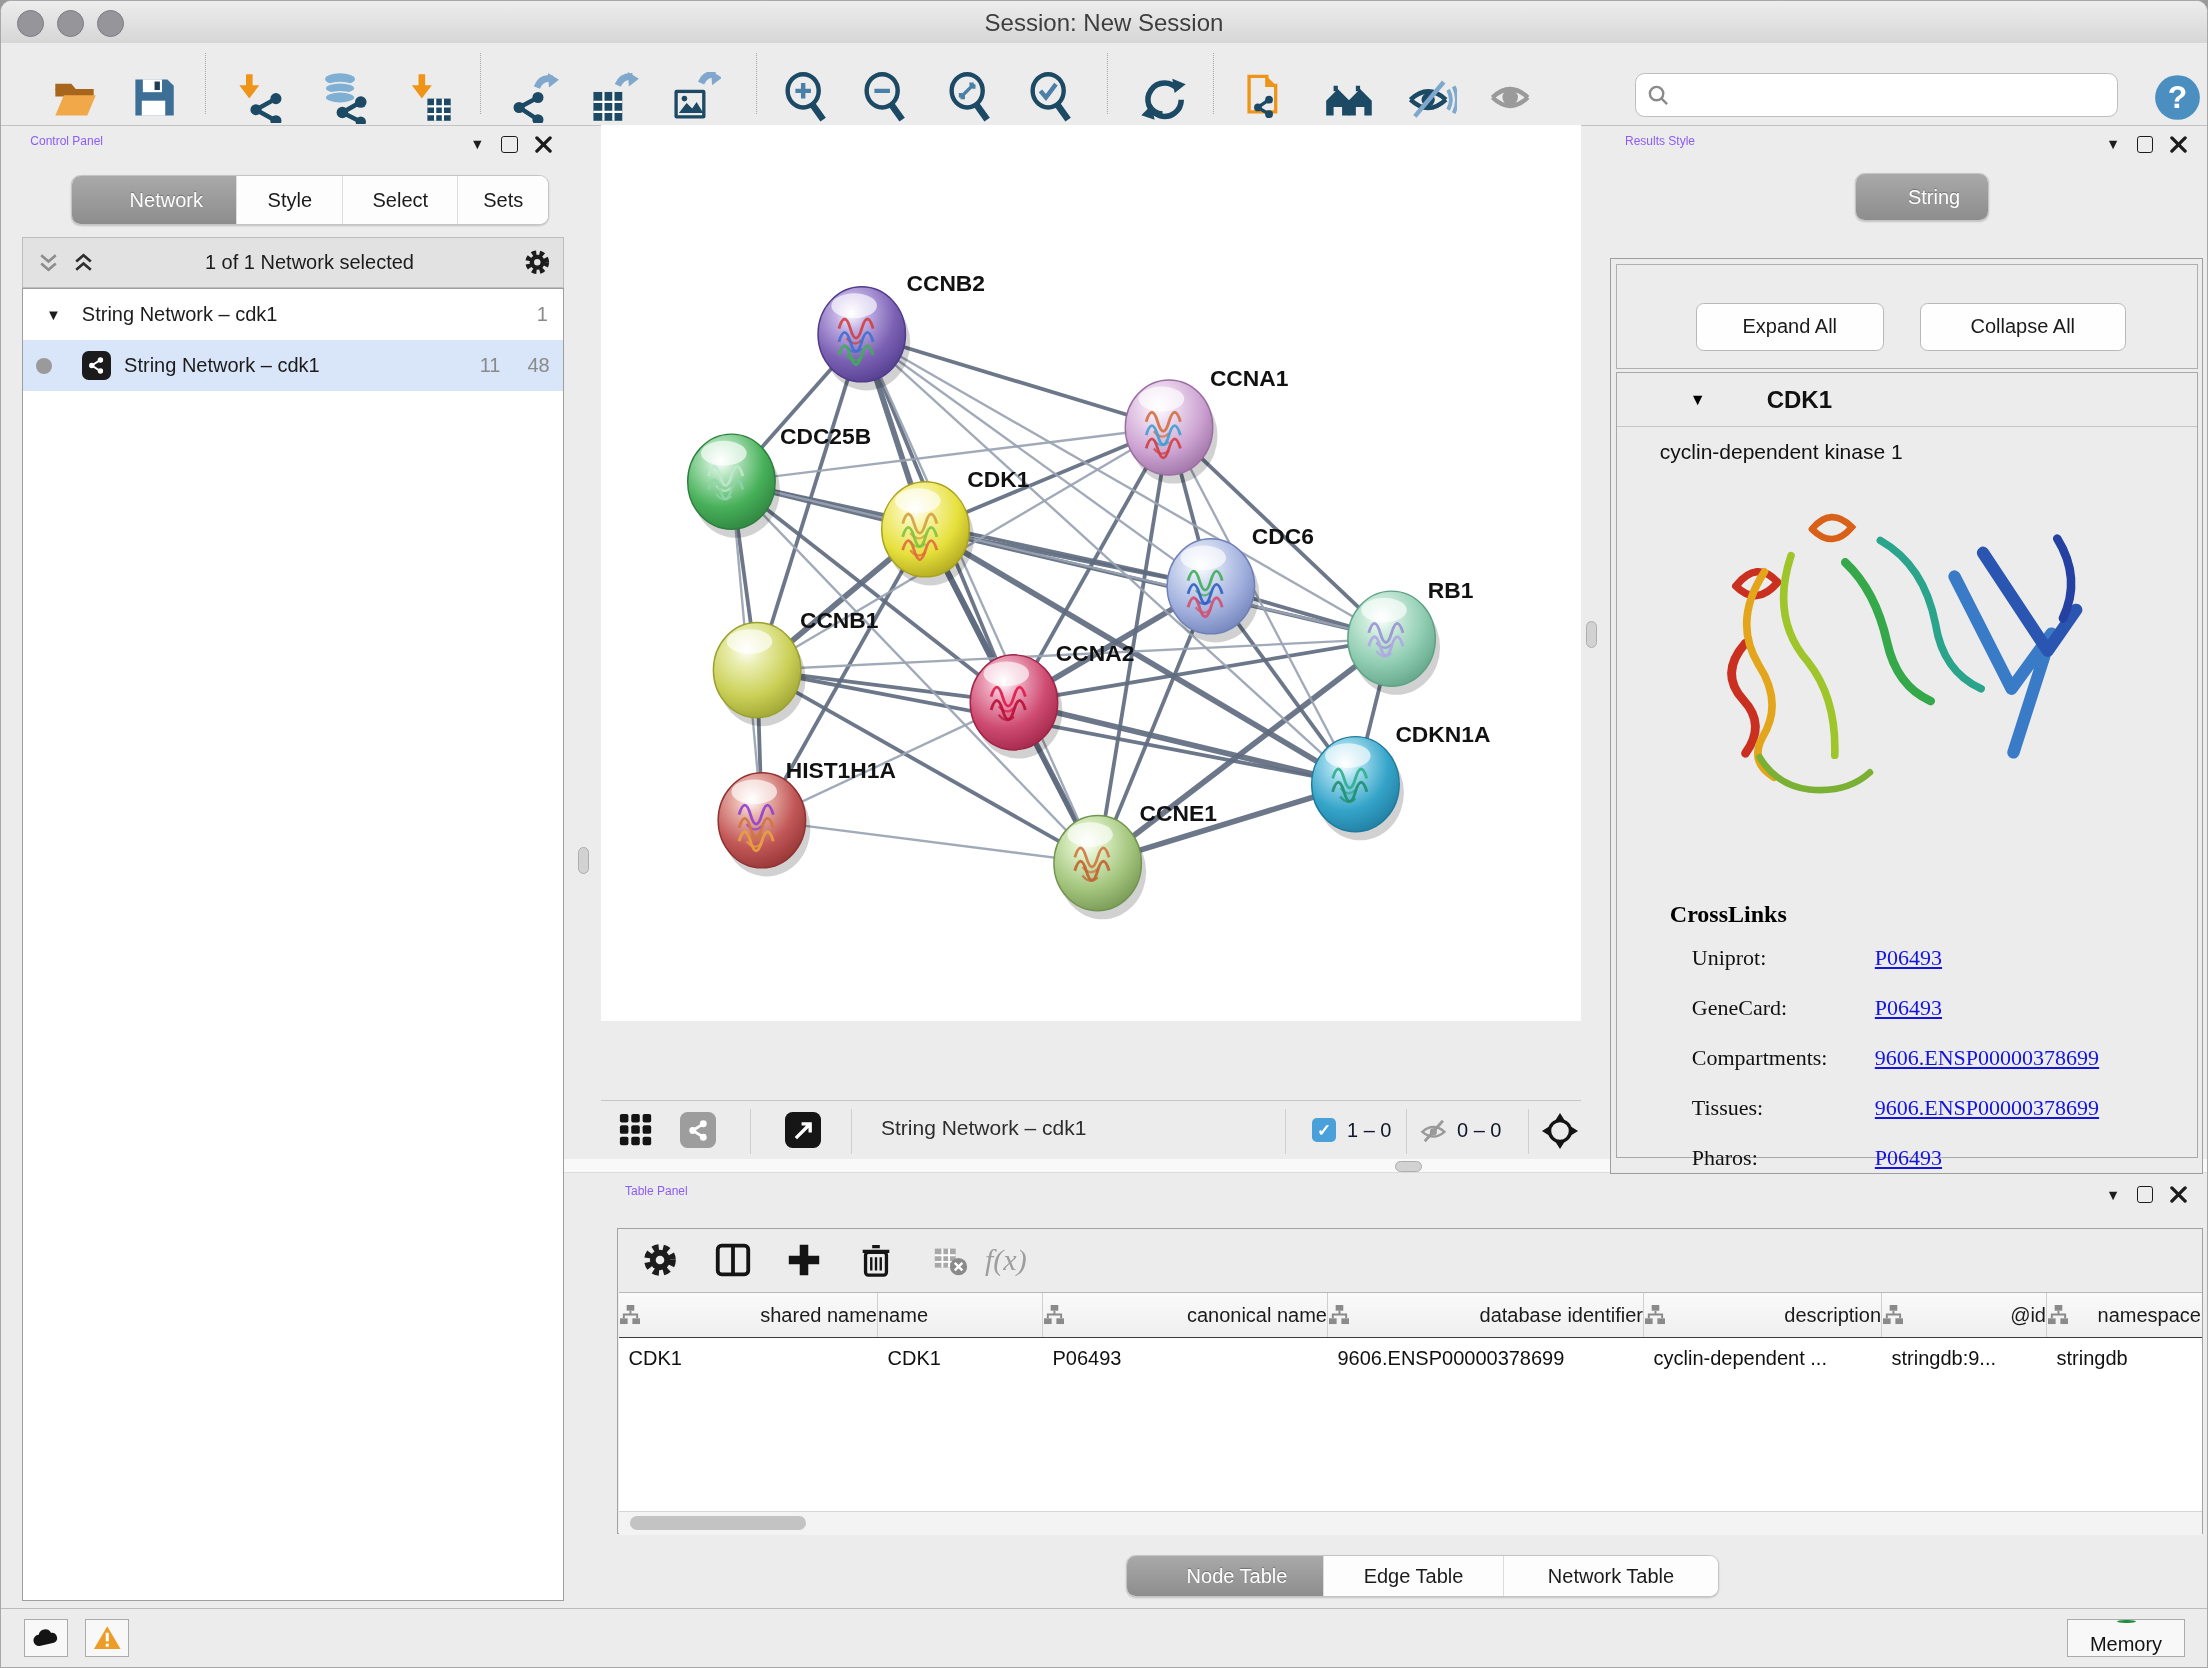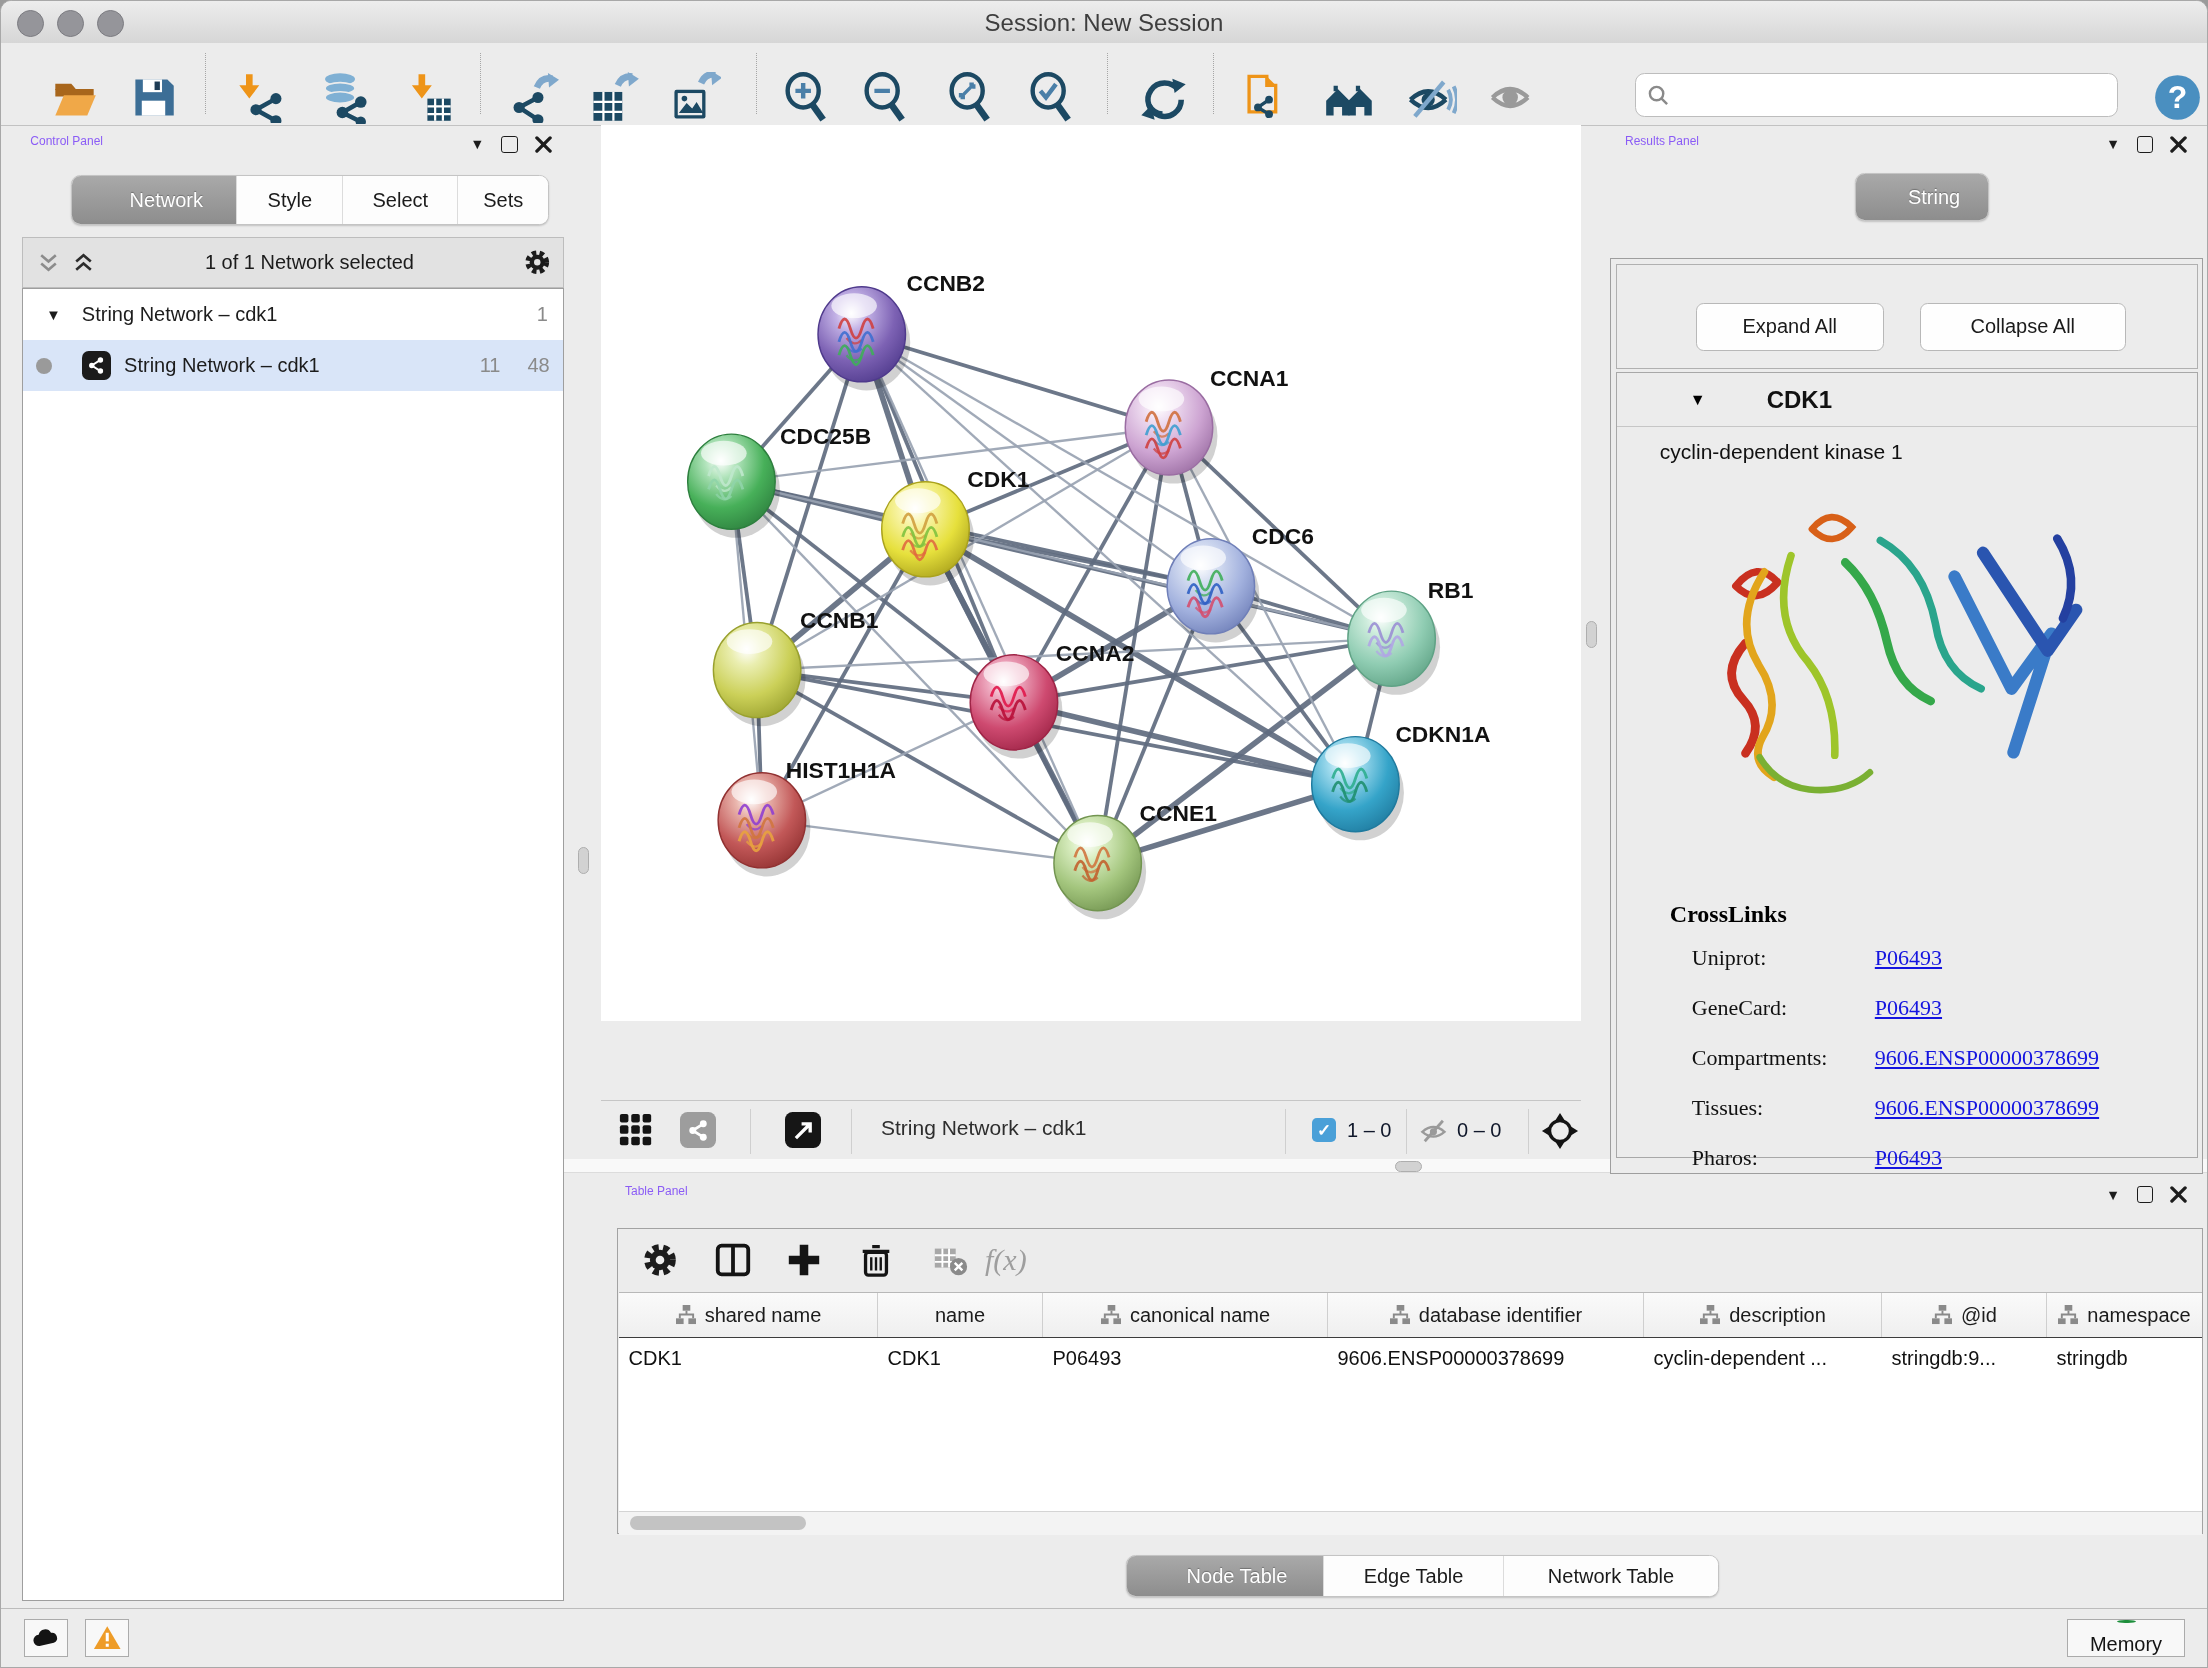--- a/index.html
+++ b/index.html
@@ -48,21 +48,21 @@
   .rp-cdk-header{height:53px;display:flex;align-items:center;border-bottom:1px solid #c6c6c6;}
   .serif{font-family:"Liberation Serif",serif;}
   .xlink{color:#1414e0;text-decoration:underline;}
   .xl-row{display:flex;font-size:22px;margin-bottom:24px;}
   .xl-label{width:183px;color:#111;}
   
   .tp-box{position:absolute;left:616px;top:1227px;width:1586px;height:306px;border:1px solid #a2a2a2;background:#ececec;box-sizing:border-box;}
   .tp-toolbar{position:absolute;left:0;top:0;width:100%;height:61px;display:flex;align-items:center;}
   .tbl{position:absolute;left:1px;top:63px;width:1583px;height:219px;background:#fff;border-top:1px solid #b8b8b8;}
   .tbl-header{display:grid;grid-template-columns:259px 165px 285px 316px 238px 165px 154px;height:44px;background:linear-gradient(#fafafa,#efefef);border-bottom:1.9px solid #3c3c3c;}
-  .th{display:flex;align-items:center;justify-content:center;gap:8px;font-size:20px;color:#1b1b1b;border-right:1px solid #cfcfcf;overflow:hidden;white-space:nowrap;}
+  .th{display:flex;align-items:center;justify-content:space-between;gap:8px;font-size:20px;color:#1b1b1b;border-right:1px solid #cfcfcf;overflow:hidden;white-space:nowrap;}
   .tbl-row{display:grid;grid-template-columns:259px 165px 285px 316px 238px 165px 154px;height:40px;}
   .td{display:flex;align-items:center;padding-left:9.5px;font-size:20px;color:#111;overflow:hidden;white-space:nowrap;}
   .hscroll{position:absolute;left:1px;top:282px;width:1583px;height:23px;background:#f3f3f3;border-top:1px solid #d4d4d4;}
   .hthumb{position:absolute;left:11.4px;top:3.8px;width:176px;height:14.3px;border-radius:7.6px;background:#c3c3c3;}
   
   .statusbar{position:absolute;left:0;top:1607px;width:100%;height:61px;background:#ececec;border-top:1px solid #bcbcbc;}
   .sb-btn{position:absolute;top:9.5px;height:38px;background:#f8f8f8;border:1.9px solid #ababab;display:flex;align-items:center;justify-content:center;gap:9.5px;box-sizing:border-box;}
   .handle{position:absolute;width:10.5px;height:27px;border-radius:5.7px;background:#d2d2d2;border:1px solid #aeaeae;box-sizing:border-box;}
   .handle-h{position:absolute;width:27px;height:10.5px;border-radius:5.7px;background:#d2d2d2;border:1px solid #aeaeae;box-sizing:border-box;}
   .net-label{font-size:24px;fill:#111;}
@@ -559,21 +559,21 @@
       </svg>
     </div>
   </div>
   <div class="abs" style="left:563px;top:1158px;width:1645px;height:13.3px;background:#f9f9f9;border-bottom:1px solid #dcdcdc;"></div>
 
   <div class="handle" style="left:577px;top:846px;"></div>
   <div class="handle" style="left:1585px;top:620px;"></div>
   <div class="handle-h" style="left:1394px;top:1160px;"></div>
 
   <div class="abs" style="left:1603px;top:125px;width:606px;height:1036px;">
-    <div class="abs ptitle" style="left:21px;top:7.6px;">Results Panel</div>
+    <div class="abs ptitle" style="left:21px;top:7.6px;">Results Style</div>
     <div class="abs winbtns" style="left:502px;top:9.5px;">
       <span class="tri">▼</span>
       <span class="floatbox"></span>
       <svg width="17" height="17" viewBox="0 0 18 18">
           <path d="M2 2 L16 16 M16 2 L2 16" stroke="#1c1c1c" stroke-width="3.5" stroke-linecap="round"></path>
         </svg>
     </div>
     <div class="seg abs" style="left:251px;top:47px;height:46px;">
       <div class="tab active" style="width:108px">String</div>
     </div>

